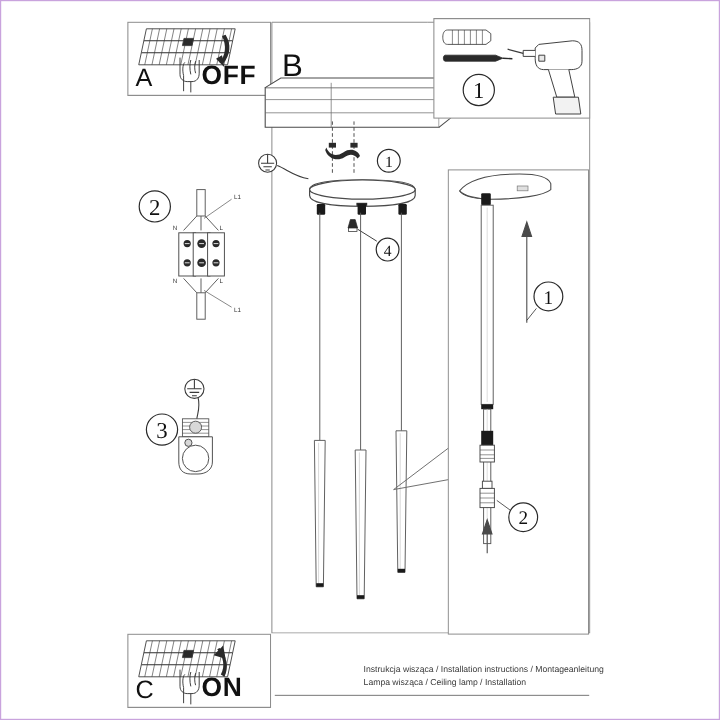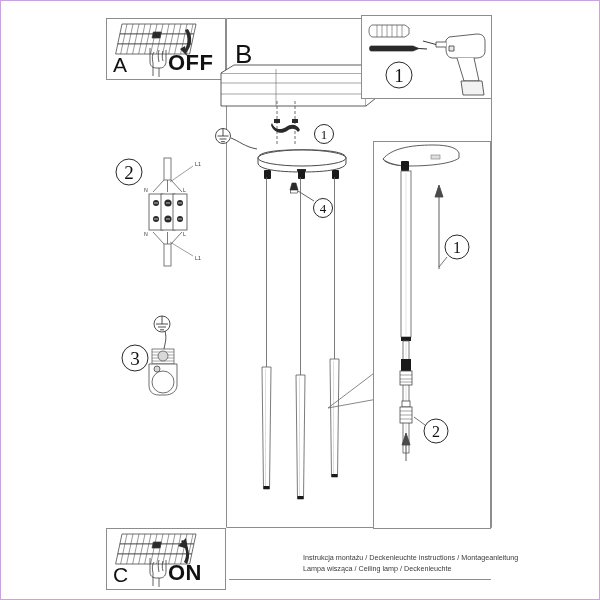--- a/index.html
+++ b/index.html
@@ -402,19 +402,19 @@
       <g fill="#2a2a2a" stroke="none">
         <path d="M77,12 C83,19 85,28 81,36 L78,34 C82,27 80,19 75,13 Z"></path>
         <path d="M72,18 L80,10 L82,21 Z"></path>
       </g>
       <text class="panel-label" x="7" y="54" fill="#111" font-family="Liberation Sans, sans-serif" font-size="19">C</text>
       <text class="word" x="62" y="52" fill="#111" font-family="Liberation Sans, sans-serif" font-size="21" font-weight="bold">ON</text>
     </svg>
   </div>
 
   <div class="abs" style="left:302px;top:551px;width:250px;">
-    <div class="footer-txt">Instrukcja montażu / Deckenleuchte instructions / Montageanleitung</div>
-    <div class="footer-txt">Lampa wisząca / Ceiling lamp / Deckenleuchte</div>
+    <div class="footer-txt">Instrukcja wisząca / Installation instructions / Montageanleitung</div>
+    <div class="footer-txt">Lampa wisząca / Ceiling lamp / Installation</div>
   </div>
 
   <div class="abs" style="left:228px;top:578px;width:262px;height:1px;background:#8d8d8d;"></div>
 
 </div>
 
 </body></html>

